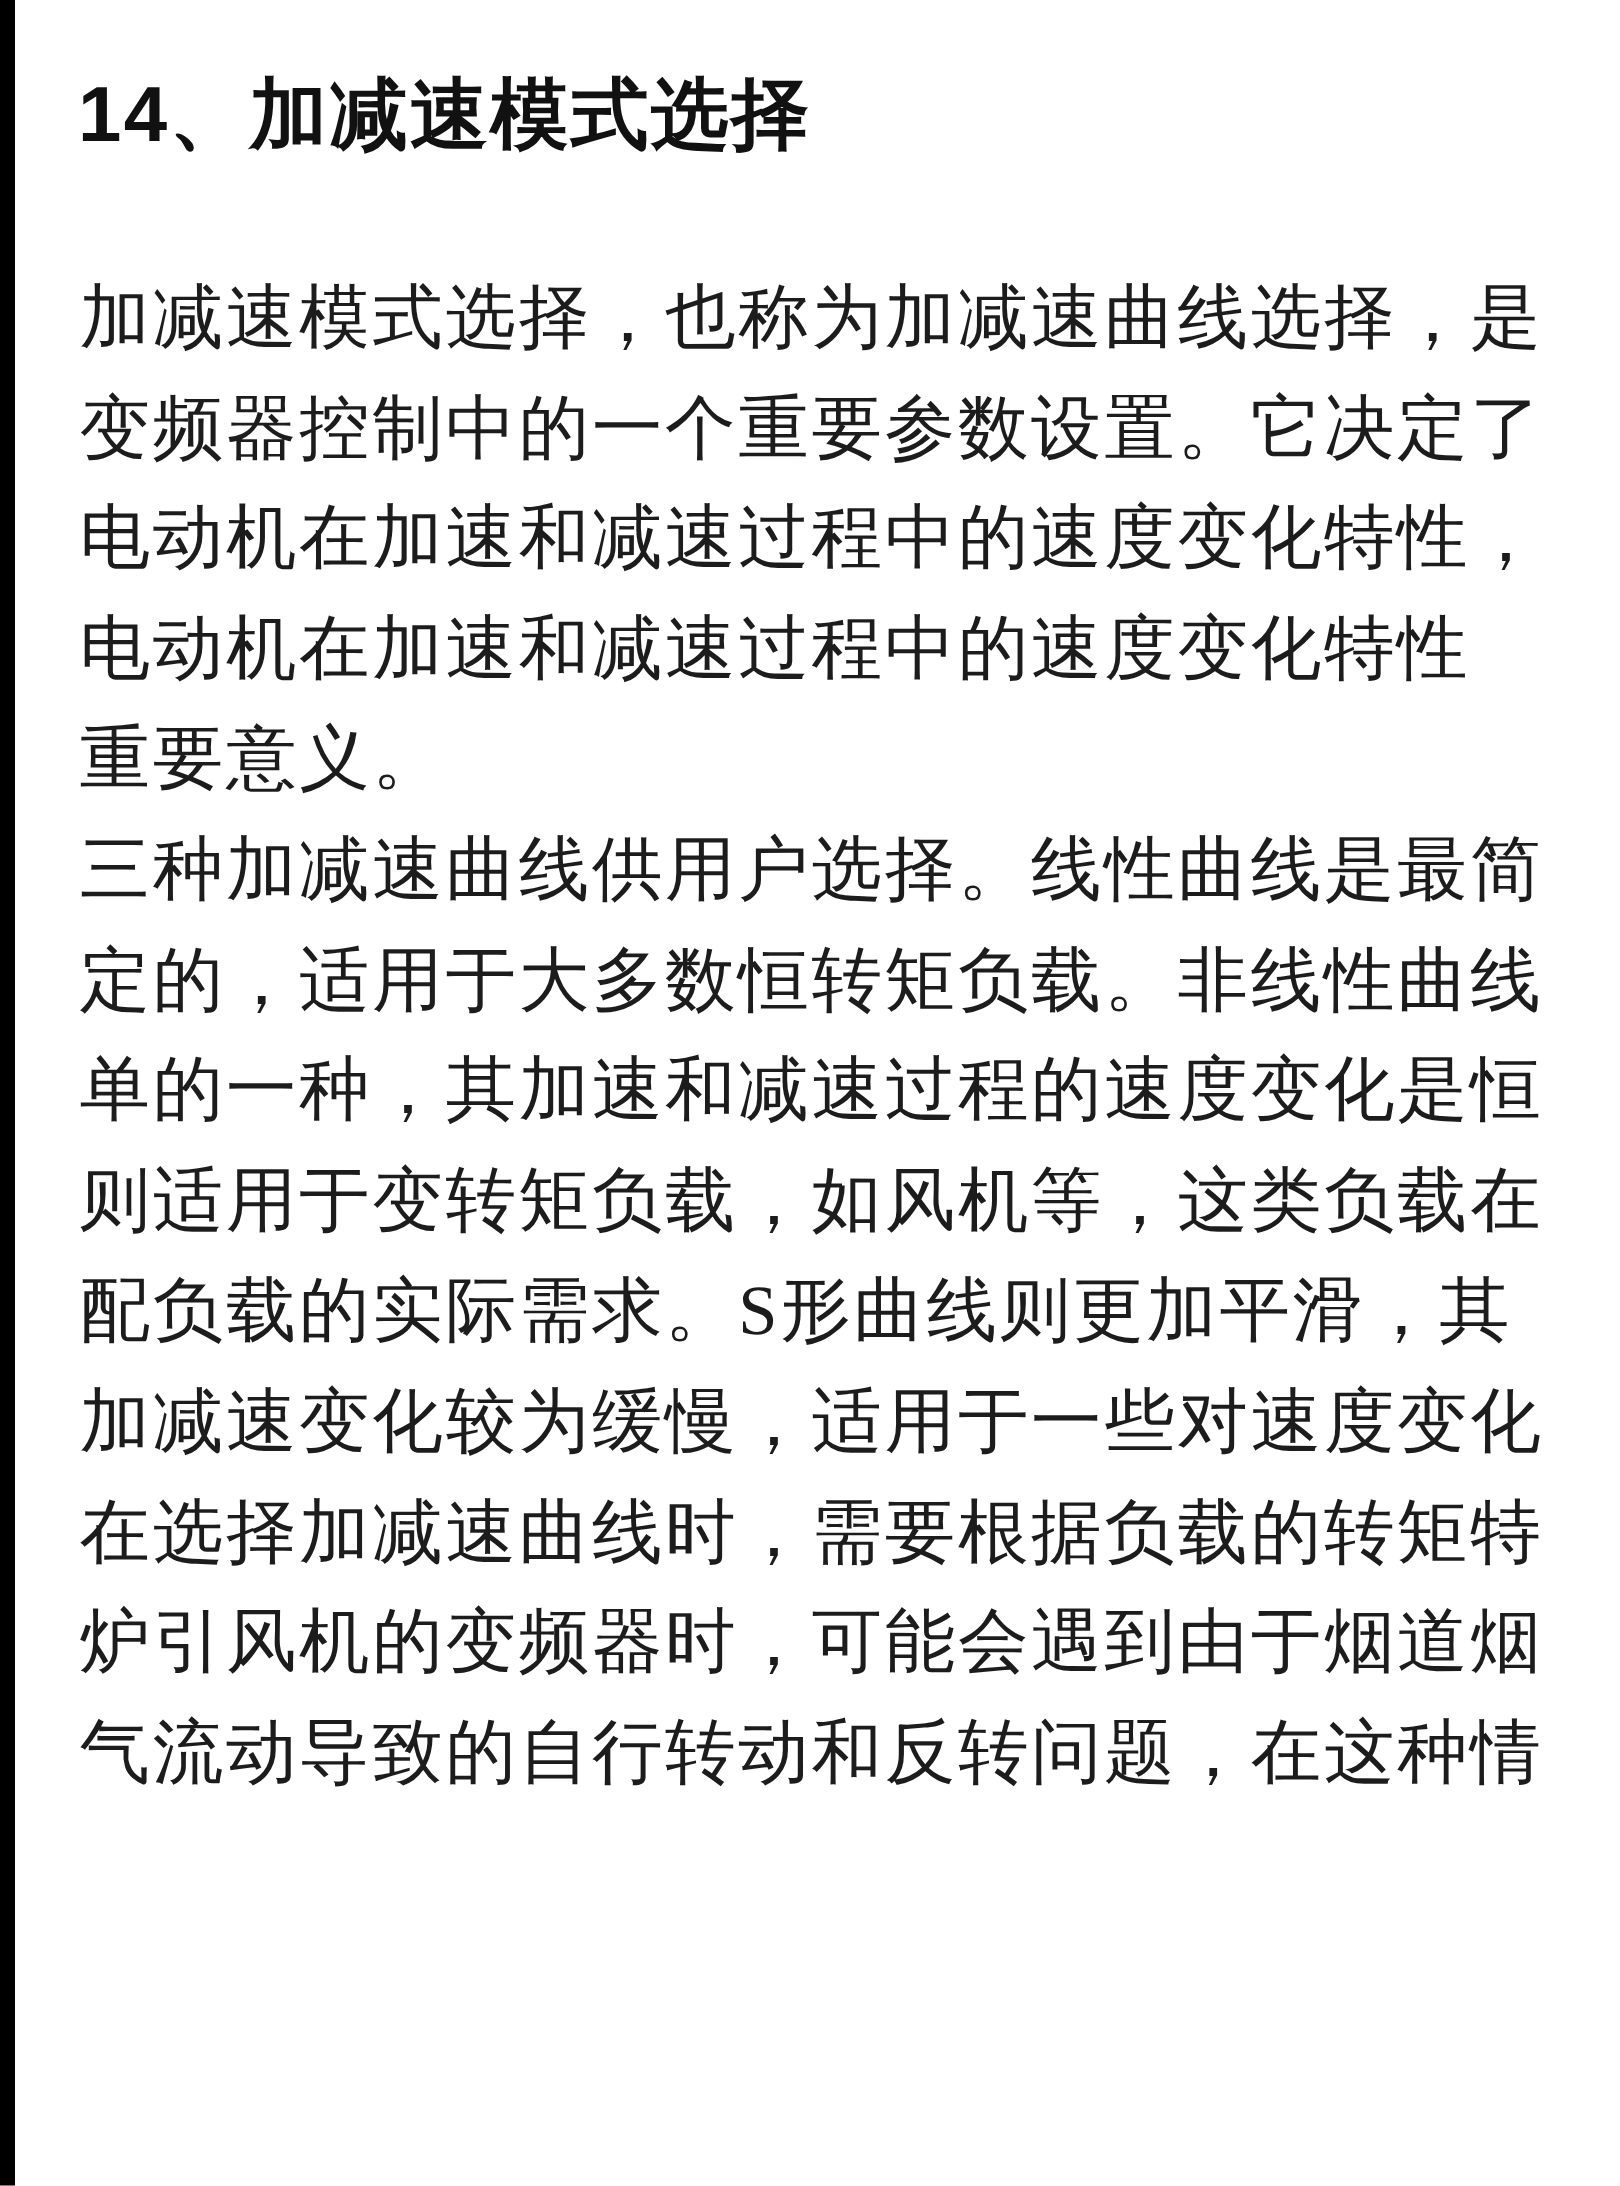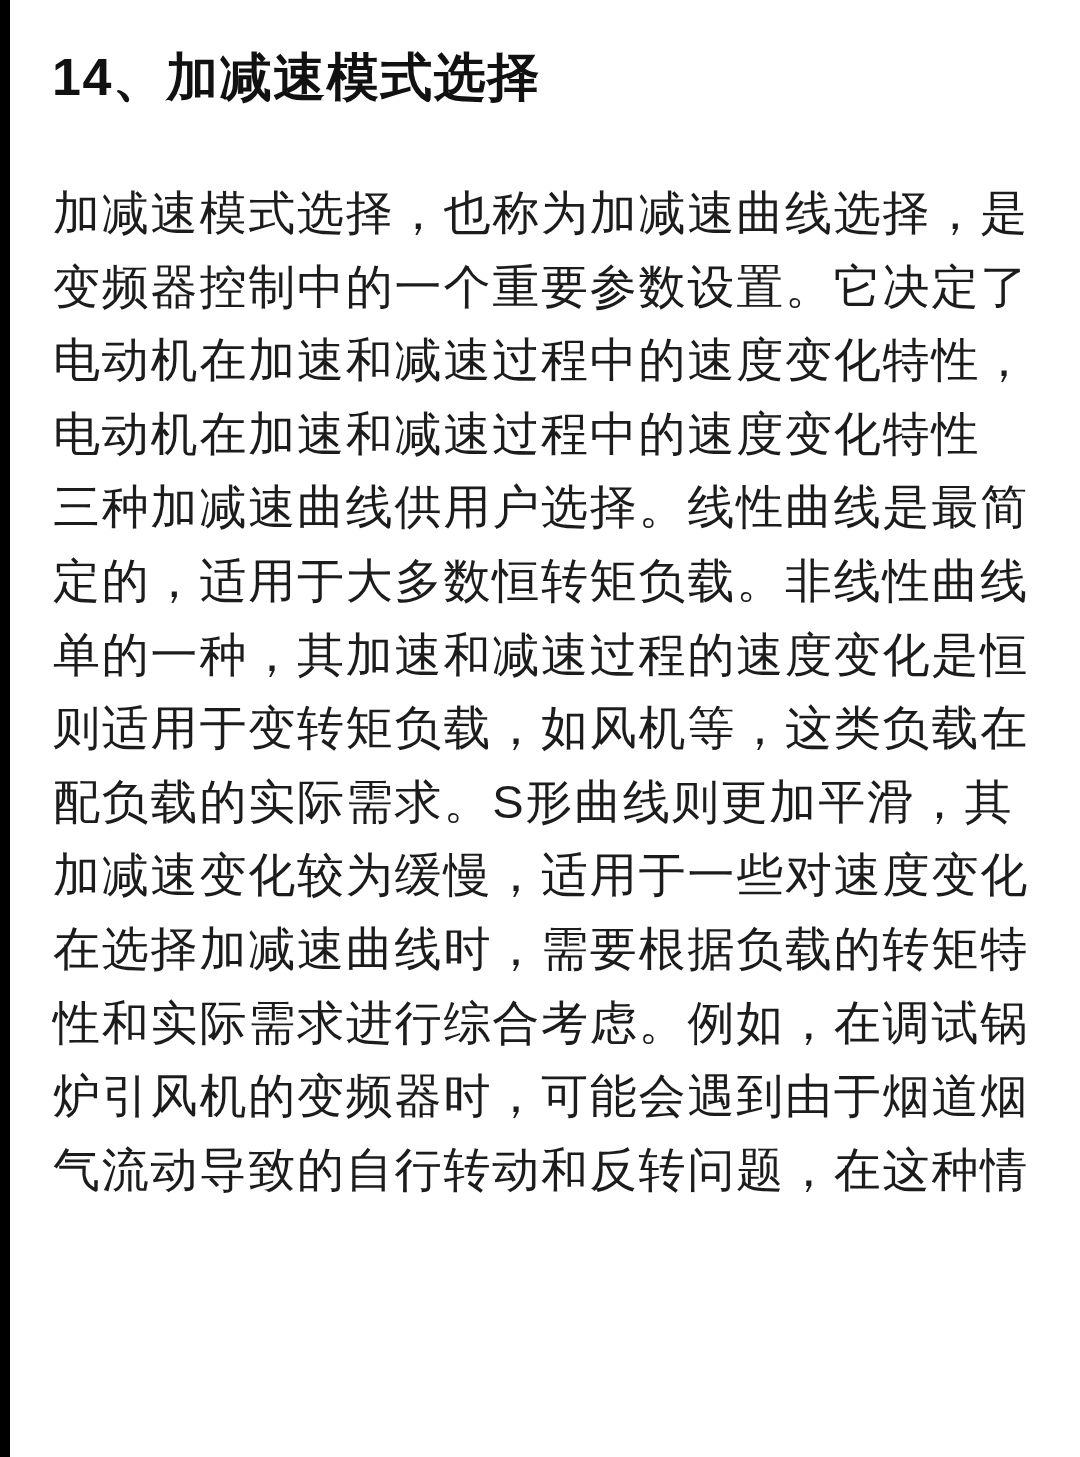--- a/index.html
+++ b/index.html
@@ -38,49 +38,50 @@
     position: absolute;
     left: 53px;
     top: 176px;
     width: 1000px;
     font-size: 47px;
     letter-spacing: 1.8px;
     color: var(--text, #1c1c1c);
   }
   .paragraph {
     margin: 0;
+    font-family: Liberation Serif, serif;
   }
   .text-line {
     height: 73.6px;
     line-height: 73.6px;
     white-space: nowrap;
     overflow: visible;
   }
 </style>
 </head>
 <body style="--bg: #ffffff; --text: #1c1c1c; --heading: #111111; --bar: #000000;">
 
 <div class="page">
   <div class="edge-bar"></div>
   <h1 class="heading">14、加减速模式选择</h1>
   <div class="body-text">
       <div class="paragraph">
         <div class="text-line">加减速模式选择，也称为加减速曲线选择，是</div>
         <div class="text-line">变频器控制中的一个重要参数设置。它决定了</div>
         <div class="text-line">电动机在加速和减速过程中的速度变化特性，</div>
         <div class="text-line">电动机在加速和减速过程中的速度变化特性</div>
+        <div class="text-line">重要意义。</div>
       </div>
       <div class="paragraph">
         <div class="text-line">三种加减速曲线供用户选择。线性曲线是最简</div>
         <div class="text-line">定的，适用于大多数恒转矩负载。非线性曲线</div>
         <div class="text-line">单的一种，其加速和减速过程的速度变化是恒</div>
         <div class="text-line">则适用于变转矩负载，如风机等，这类负载在</div>
         <div class="text-line">配负载的实际需求。S形曲线则更加平滑，其</div>
         <div class="text-line">加减速变化较为缓慢，适用于一些对速度变化</div>
       </div>
       <div class="paragraph">
         <div class="text-line">在选择加减速曲线时，需要根据负载的转矩特</div>
-        <div class="text-line">性和实际需求进行综合考虑。例如，在调试锅</div>
         <div class="text-line">炉引风机的变频器时，可能会遇到由于烟道烟</div>
         <div class="text-line">气流动导致的自行转动和反转问题，在这种情</div>
       </div>
     </div>
 </div>
 
 </body></html>

